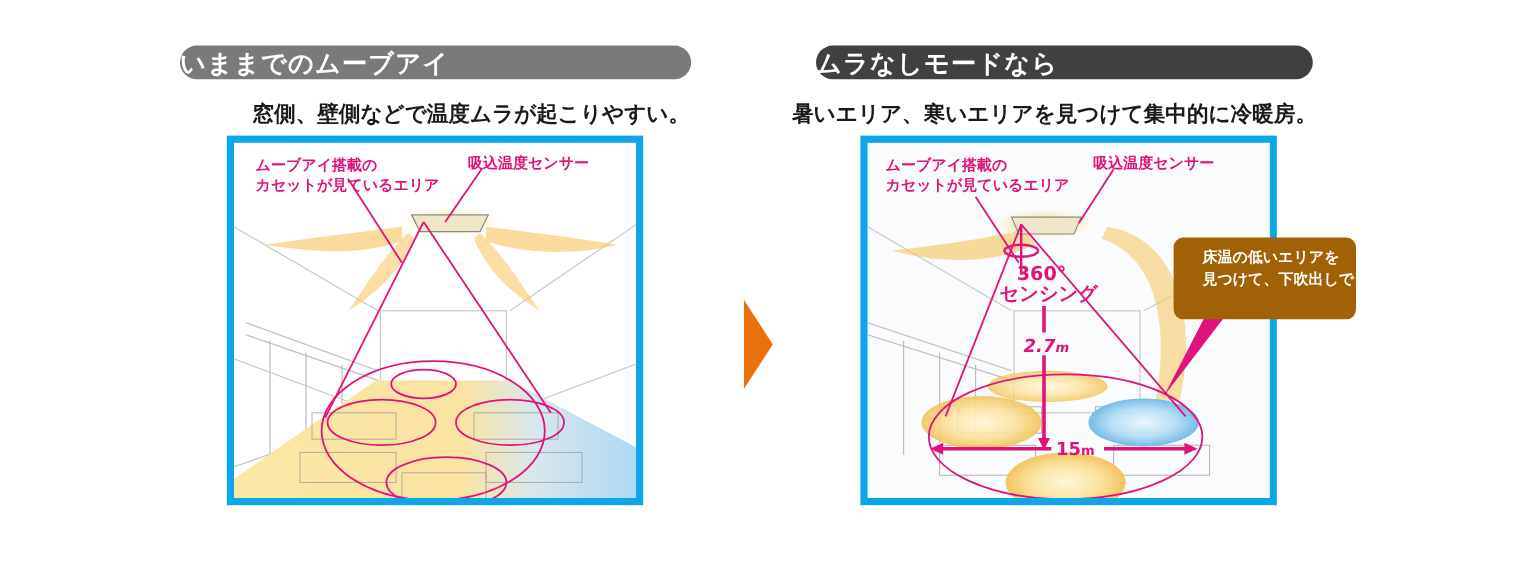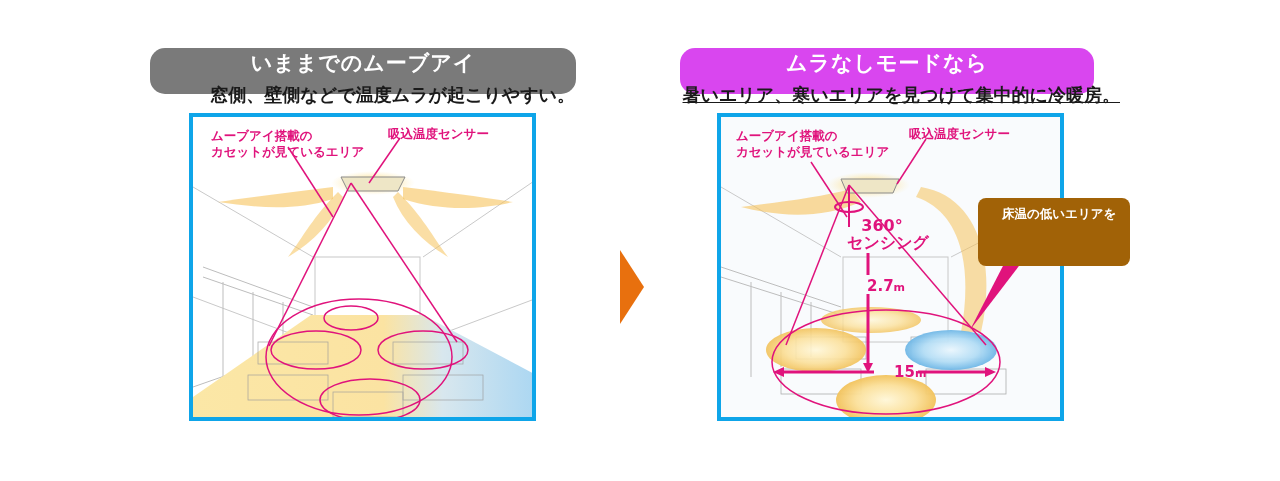--- a/index.html
+++ b/index.html
@@ -1,34 +1,34 @@
 <!DOCTYPE html>
 <html><head>
 <meta charset="utf-8">
 <style>
   html, body { margin: 0; padding: 0; background: #ffffff; }
   body { width: 1280px; height: 481px; position: relative; overflow: hidden;
          font-family: "DejaVu Sans", "Liberation Sans", sans-serif; }
-  .pill { position: absolute; top: 48px; height: 46px; border-radius: 15px;
-          color: #fff; font-weight: bold; font-size: 21px; text-align: center;
+  .pill { position: absolute; top: 38px; height: 28px; border-radius: 15px;
+          color: #fff; font-weight: bold; font-size: 21px; text-align: left;
           line-height: 30px; letter-spacing: 1px; }
   .pill.gray { left: 150px; width: 426px; background: #7a7a7a; }
-  .pill.orange { left: 680px; width: 414px; background: #d946ef; }
+  .pill.orange { left: 680px; width: 414px; background: #404040; }
   .subtitle { position: absolute; top: 83px; font-size: 18px; color: #1a1a1a;
               font-weight: bold; white-space: nowrap; }
   .subtitle.left { left: 155px; width: 420px; text-align: right; }
-  .subtitle.right { left: 660px; width: 460px; text-align: right; text-decoration: underline; }
-  .panel { position: absolute; top: 113px; height: 308px; border: 4px solid #0ea5e9;
+  .subtitle.right { left: 660px; width: 460px; text-align: left; }
+  .panel { position: absolute; top: 113px; height: 308px; border: 6px solid #0ea5e9;
            background: #ffffff; overflow: hidden; box-sizing: border-box; }
   .panel.left { left: 189px; width: 347px; }
   .panel.right { left: 717px; width: 347px; }
   .panel svg { position: absolute; left: 0; top: 0; }
   .label { position: absolute; color: #e0137c; font-size: 12.5px; line-height: 16px;
            white-space: nowrap; font-weight: bold; }
-  .big-label { position: absolute; color: #e0137c; font-weight: bold; white-space: nowrap; text-align: center; margin-left: 16px; }
+  .big-label { position: absolute; color: #e0137c; font-weight: bold; white-space: nowrap; text-align: center; }
   .callout { position: absolute; left: 978px; top: 198px; width: 152px; height: 68px;
              background: #a16207; border-radius: 8px; color: #fff; font-size: 12.5px;
              font-weight: bold; line-height: 19px; padding: 6px 0 0 24px; box-sizing: border-box; }
   .callout-tail { position: absolute; left: 0; top: 0; }
   .arrow { position: absolute; left: 620px; top: 250px; width: 0; height: 0;
            border-top: 37px solid transparent; border-bottom: 37px solid transparent;
            border-left: 24px solid #e8700e; }
 </style>
 </head>
 <body>
@@ -183,26 +183,27 @@
   </svg>
   <div class="label" style="left:15px; top:11px;">
     <div>ムーブアイ搭載の</div>
     <div>カセットが見ているエリア</div>
   </div>
   <div class="label" style="left:188px; top:9px;">吸込温度センサー</div>
   <div class="big-label" style="left:110px; top:100px; width:70px; font-size:16px; line-height:18px;">
     <div>360°</div>
     <div style="font-size:16px; line-height:15px;">センシング</div>
   </div>
-  <div class="big-label" style="left:130px; top:160px; font-size:15px;">
+  <div class="big-label" style="left:130px; top:160px; font-size:15px;font-style:italic;">
     <span>2.7</span><span style="font-size:11px;">m</span>
   </div>
   <div class="big-label" style="left:157px; top:246px; font-size:15px;">
     <span>15</span><span style="font-size:11px;">m</span>
   </div>
 </div>
 
 <svg class="callout-tail" width="1280" height="481" style="pointer-events:none;">
   <polygon points="1005,262 1022,262 970,330" fill="#e0137c"></polygon>
 </svg>
 <div class="callout">
   <div>床温の低いエリアを</div>
+  <div>見つけて、下吹出しで</div>
 </div>
 
 </body></html>

